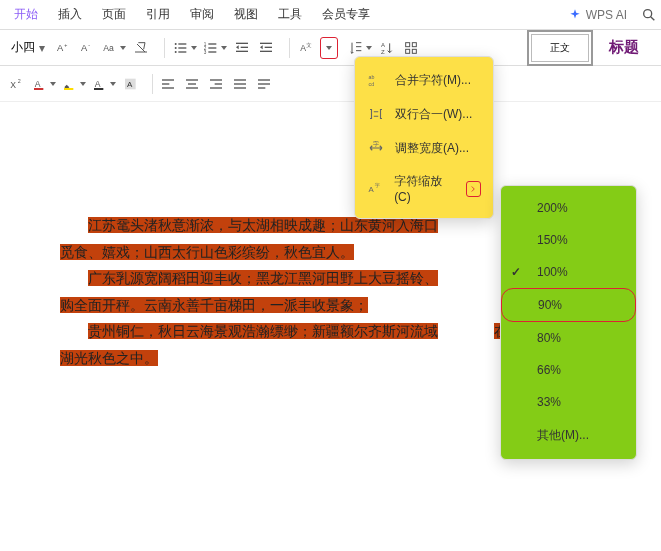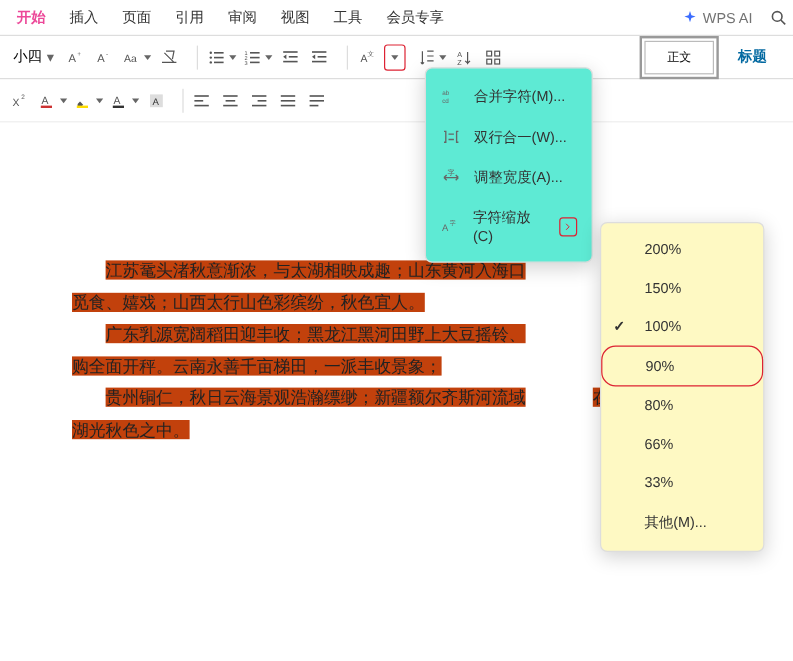--- a/index.html
+++ b/index.html
@@ -1,51 +1,51 @@
 <!DOCTYPE html>
 <html><head>
 <meta charset="utf-8">
 <style>
   * { box-sizing: border-box; margin: 0; padding: 0; }
   body { font-family: "Microsoft YaHei", sans-serif; font-size: 12px; background: #fff; width: 661px; height: 551px; overflow: hidden; position: relative; }
   
   .menubar { display: flex; align-items: center; height: 30px; border-bottom: 1px solid #ddd; padding: 0 4px; }
   .menu-item { padding: 4px 10px; cursor: pointer; color: #333; }
-  .menu-item.active { color: #ec4899; font-weight: 700; }
+  .menu-item.active { color: #8b5cf6; font-weight: 400; }
   .menubar-spacer { flex: 1; }
   .wps-ai { display: flex; align-items: center; gap: 4px; padding: 0 8px; color: #737373; }
   .wps-ai svg { width: 14px; height: 14px; }
   .search-icon { width: 16px; height: 16px; margin-left: 6px; color: #555; }
   
   .ribbon { display: flex; align-items: center; height: 36px; padding: 0 6px; gap: 2px; border-bottom: 1px solid #ddd; }
   .rb-group { display: flex; align-items: center; gap: 2px; margin-right: 6px;}
   .rb-btn { display:flex; align-items:center; justify-content:center; min-width: 22px; height: 22px; padding: 2px; border-radius: 3px; color: #555; cursor:pointer;}
   .rb-btn svg { width: 16px; height: 16px; }
   .rb-btn.dd::after { content:""; border-left:3px solid transparent;border-right:3px solid transparent;border-top:4px solid #666; margin-left:2px;}
   .font-size-sel { display:flex; align-items:center; border:1px solid transparent; padding:2px 4px;}
   .divider { width:1px; height:20px; background:#ddd; margin:0 4px;}
   .asian-box { border:1.5px solid #d23; border-radius:3px; width:18px; height:22px; display:flex; align-items:center; justify-content:center;}
   .asian-box::after { content:""; border-left:3px solid transparent;border-right:3px solid transparent;border-top:4px solid #666;}
   .styles { display:flex; align-items:center; gap:8px; margin-left:auto; padding:0 8px;}
   .style-box { border:1px solid #bbb; padding:6px 18px; font-size:10px;}
   .style-box.outer { border:2px solid #999; padding:2px;}
-  .style-title { font-size:12px; font-weight:600; color:#0369a1; padding:6px 8px;}
+  .style-title { font-size:15px; font-weight:600; color:#701a75; padding:6px 8px;}
   
   .ribbon2 { display:flex; align-items:center; height:36px; padding:0 6px; border-bottom:1px solid #eee;}
   
   .docarea { position:relative; padding: 110px 60px 0 60px; font-size:14px; line-height:1.9; color:#222; }
   .docarea p { text-indent: 0; }
   .sel { background:#c2410c; }
   
-  .menu-panel { position:absolute; top:56px; left:354px; width:140px; background:#5eead4; border:1px solid #ddd; border-radius:6px; box-shadow:0 4px 16px rgba(0,0,0,.18); padding:6px 0; z-index:10;}
+  .menu-panel { position:absolute; top:56px; left:354px; width:140px; background:#fde047; border:1px solid #ddd; border-radius:6px; box-shadow:0 4px 16px rgba(0,0,0,.18); padding:6px 0; z-index:10;}
   .menu-row { display:flex; align-items:center; padding:8px 12px; gap:10px; cursor:pointer; color:#333;}
   .menu-row .ic { width:18px; height:18px; display:flex; align-items:center; justify-content:center; color:#666;}
   .menu-row .chev { margin-left:auto; width:16px; height:16px; border:1.5px solid #d23; border-radius:3px; display:flex; align-items:center; justify-content:center; color:#d23;}
   
-  .sub-panel { position:absolute; top:185px; left:500px; width:137px; background:#fef9c3; border:1px solid #ddd; border-radius:6px; box-shadow:0 4px 16px rgba(0,0,0,.18); padding:6px 0; z-index:11;}
+  .sub-panel { position:absolute; top:185px; left:500px; width:137px; background:#84cc16; border:1px solid #ddd; border-radius:6px; box-shadow:0 4px 16px rgba(0,0,0,.18); padding:6px 0; z-index:11;}
   .sub-row { display:flex; align-items:center; padding:9px 16px; cursor:pointer; color:#333; position:relative;}
   .sub-row.hl { border:1.5px solid #d23; border-radius:12px;}
   .sub-row .check { position:absolute; left:10px; color:#333; font-weight:bold;}
   .sub-row .lbl { margin-left:20px;}
 </style>
 </head>
 <body>
 
 <div class="menubar">
   <div class="menu-item active">开始</div>

